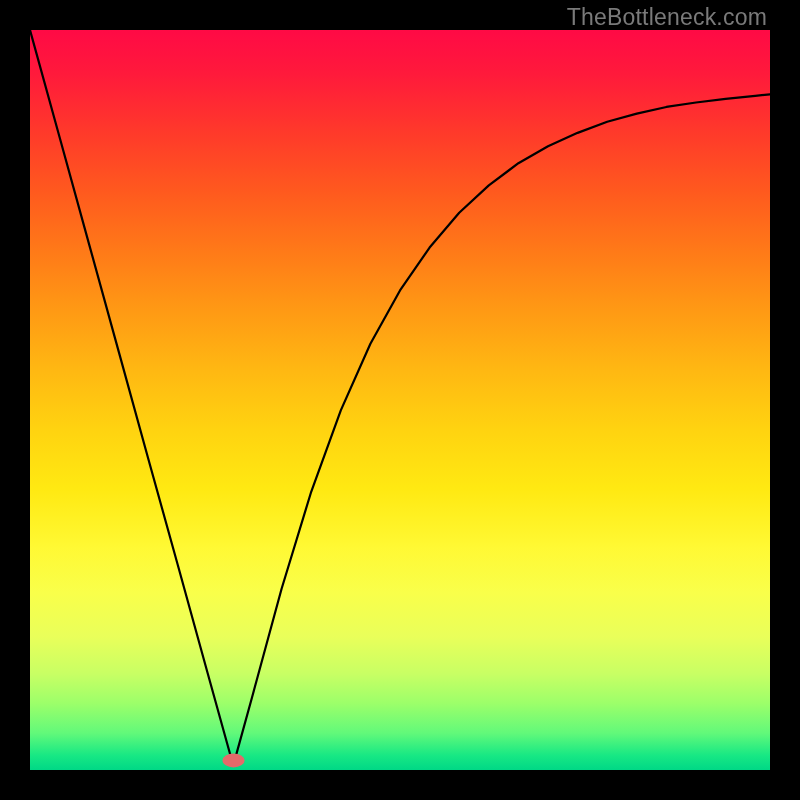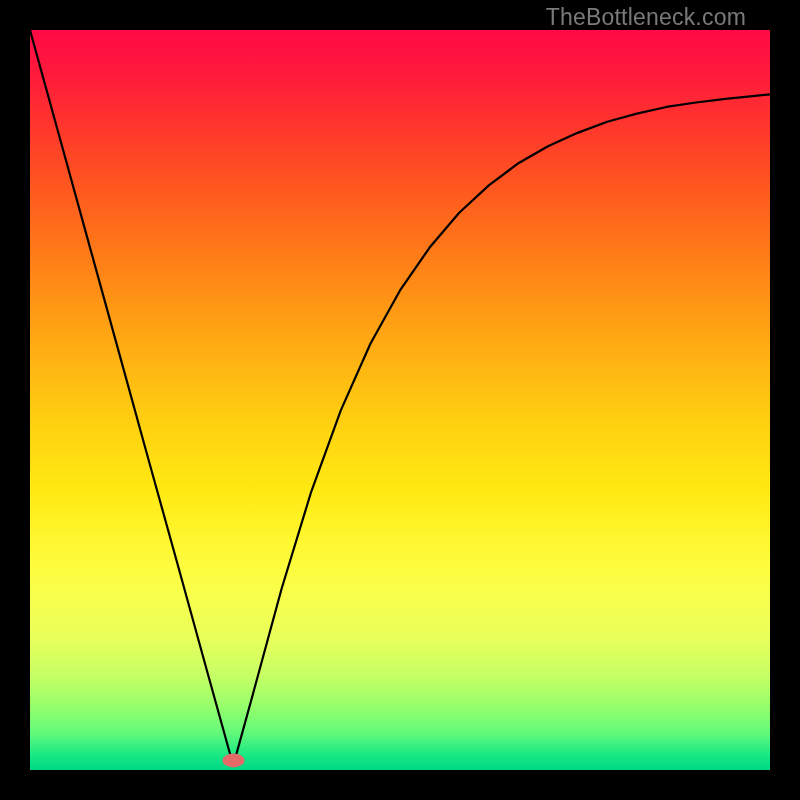--- a/index.html
+++ b/index.html
@@ -9,20 +9,21 @@
     height: 800px;
     overflow: hidden;
     background: #000;
     font-family: Arial, Helvetica, sans-serif;
   }
   .frame {
     position: relative;
     width: 776px;
     height: 800px;
     background: #000;
+    padding-left: 21px;
   }
   .plot-area {
     position: absolute;
     left: 30px;
     top: 30px;
     width: 740px;
     height: 740px;
     
     background: linear-gradient(to bottom,
       #ff0a45 0%,

